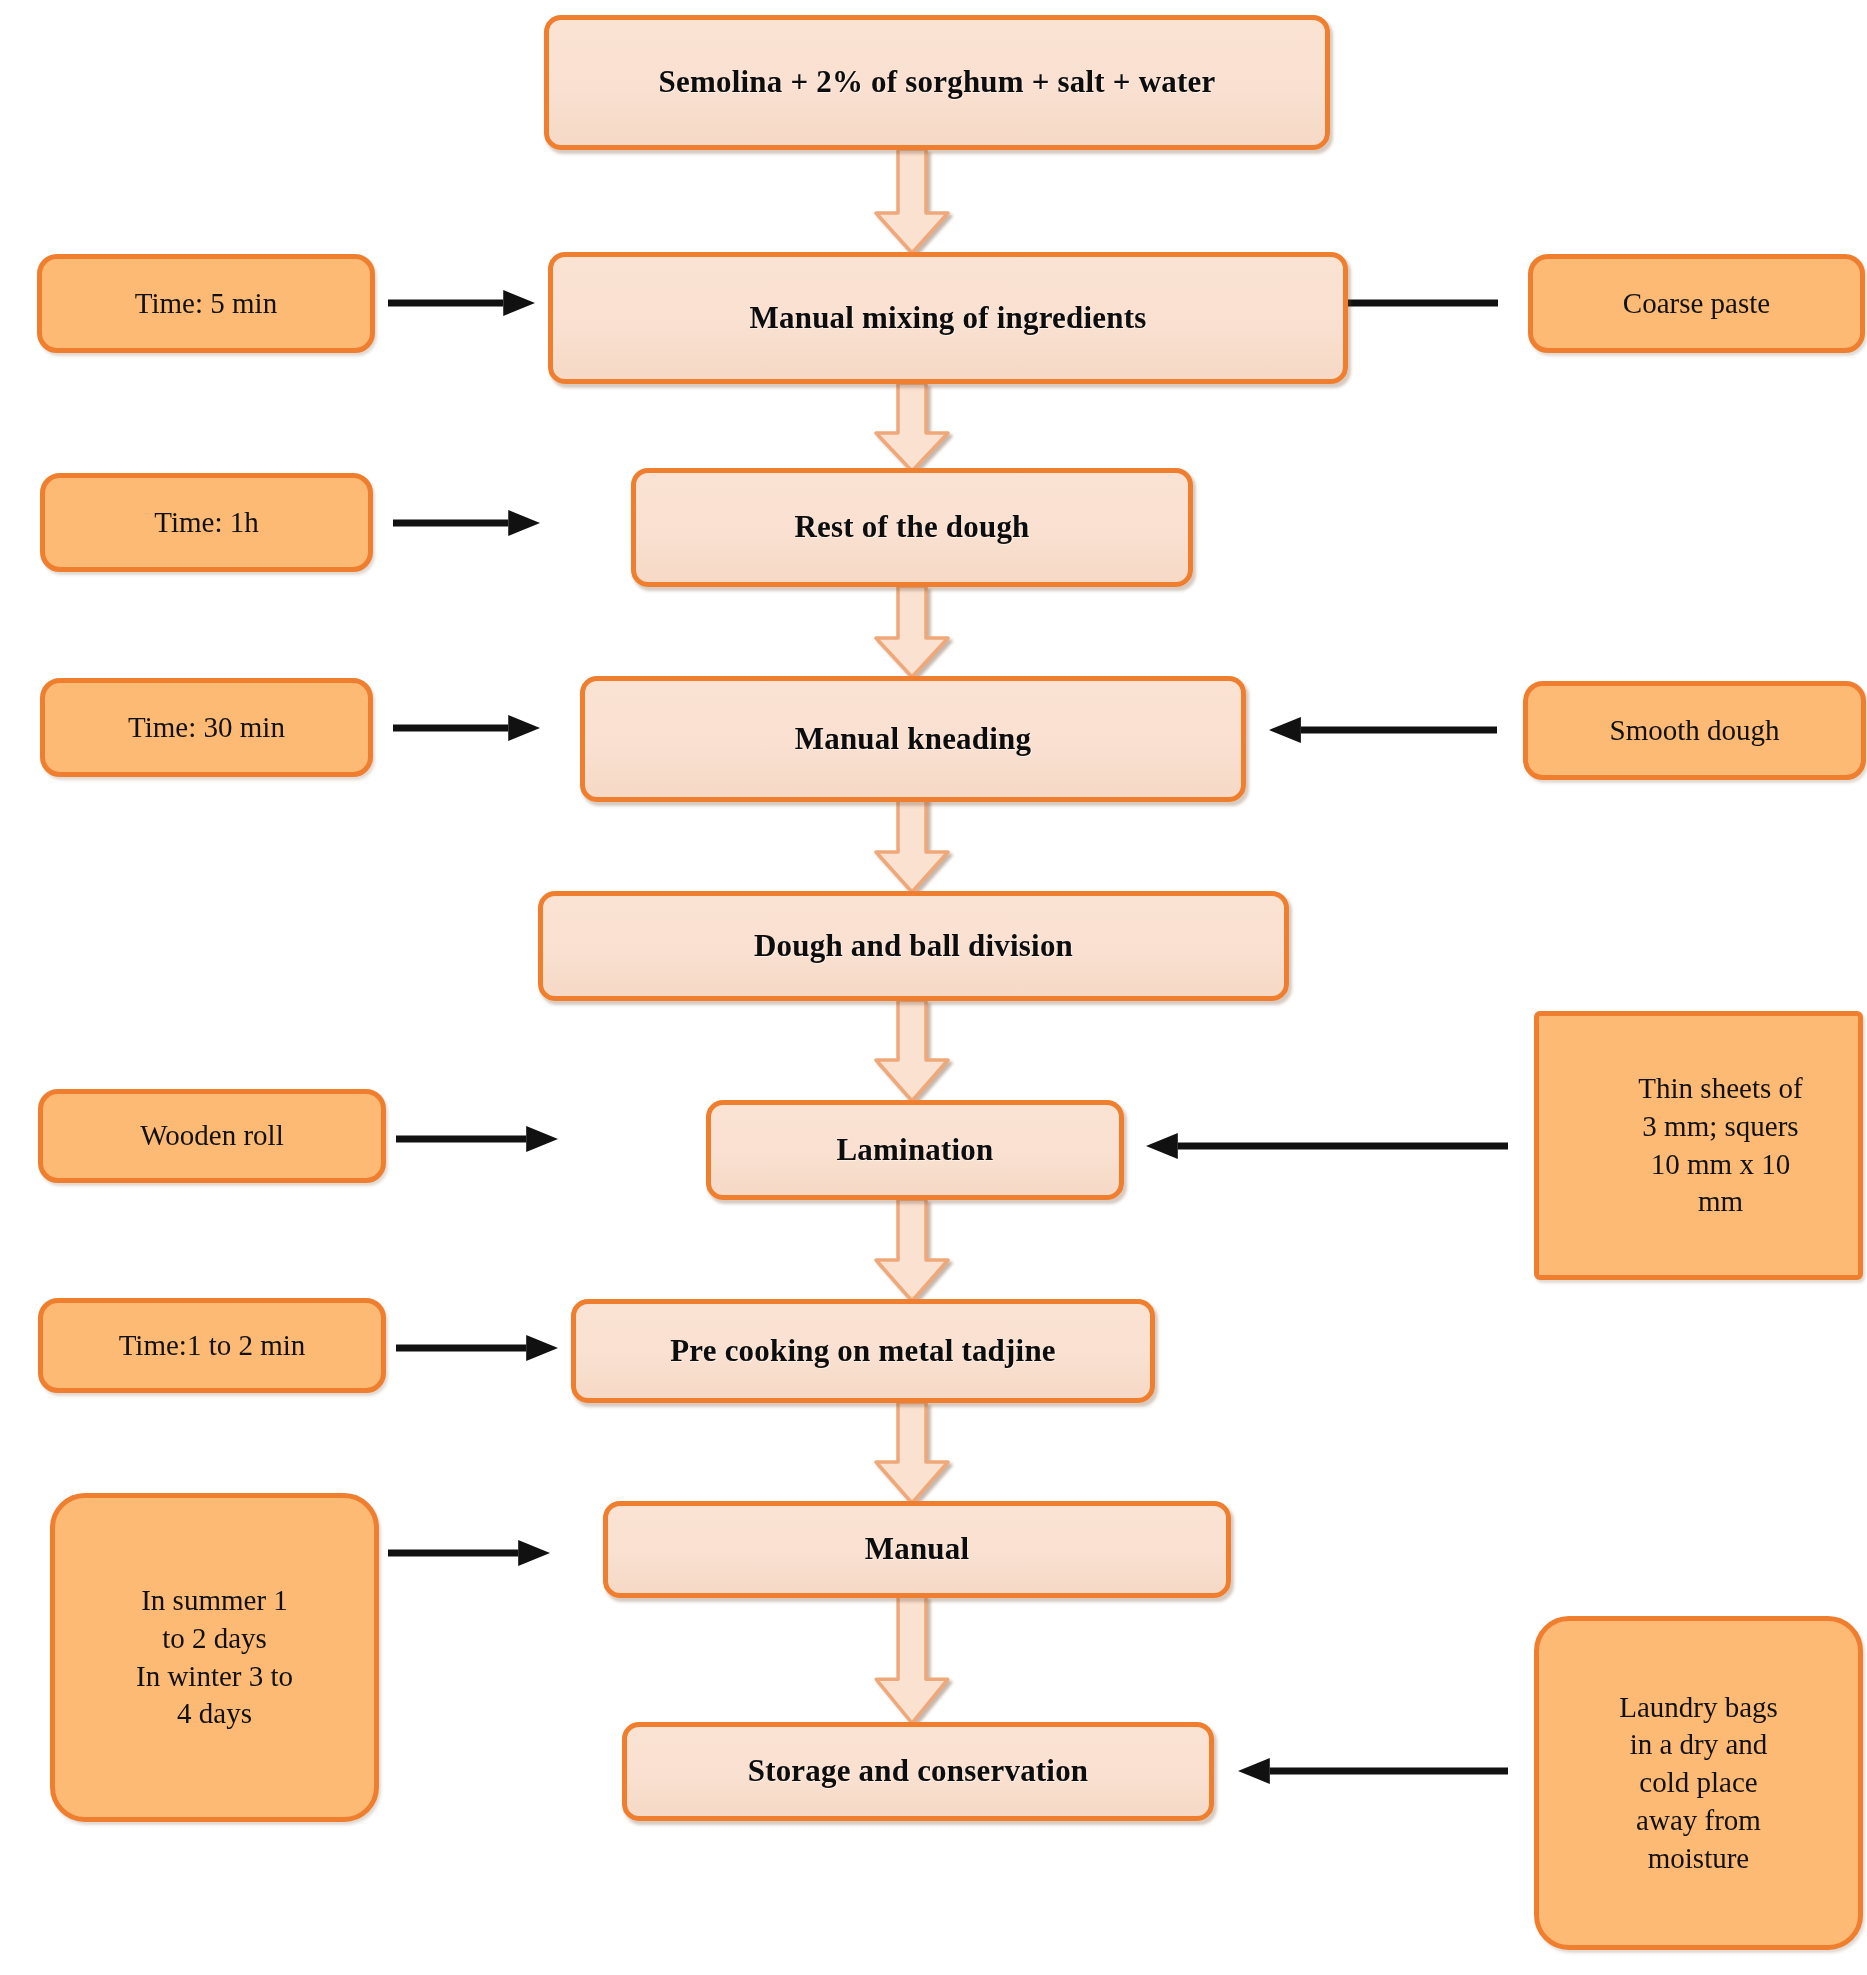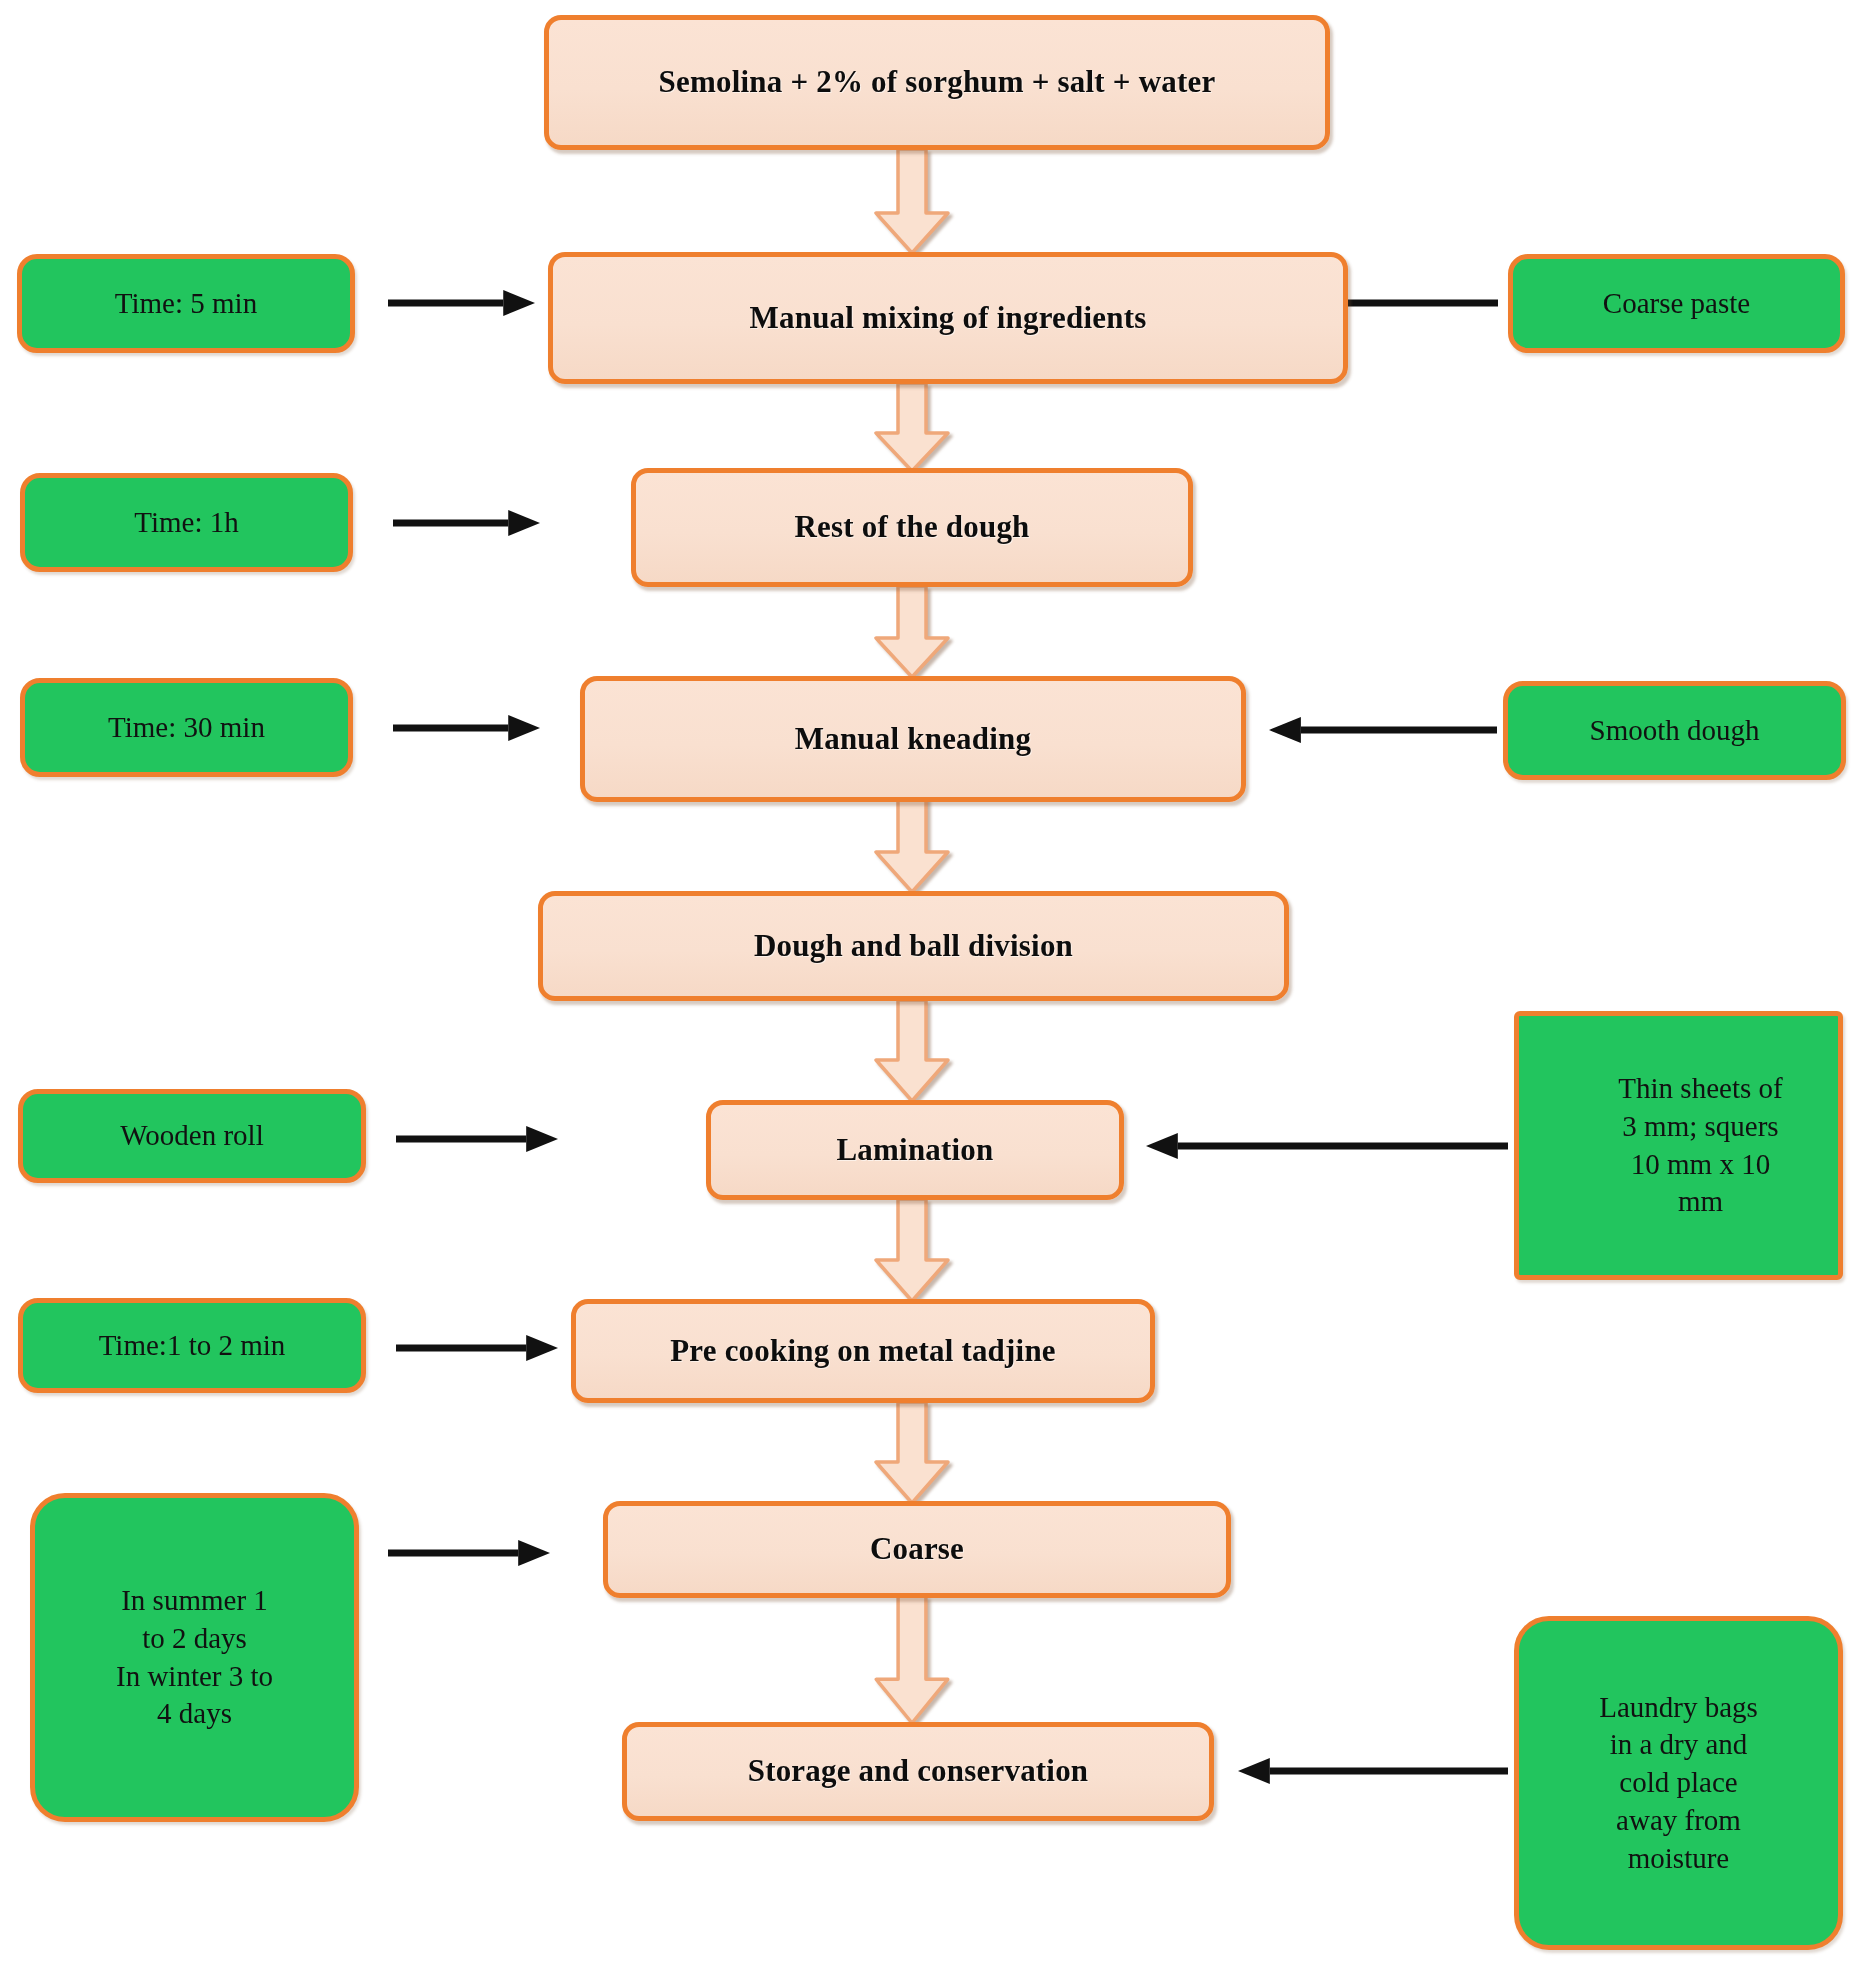--- a/index.html
+++ b/index.html
@@ -39,30 +39,31 @@
     font-size: 31px;
     line-height: 1.12;
     text-shadow: 1px 1px 0 rgba(255,255,255,0.55);
     padding: 0 14px;
   }
 
   
   .note {
     position: absolute;
     box-sizing: border-box;
-    background: #22c55e;
+    background: #fdba74;
     border: 5.5px solid #ef7f2e;
     border-radius: 20px;
     box-shadow: 2px 3px 3px rgba(120,80,50,0.22);
     display: flex;
     align-items: center;
     justify-content: center;
     text-align: center;
     color: #111111;
     z-index: 4;
+    margin-left: 20px;
   }
   .note .txt {
     font-size: 29px;
     line-height: 1.30;
     font-weight: normal;
     padding: 0 9px;
     white-space: pre-line;
   }
 
   
@@ -105,21 +106,21 @@
 
   <div class="proc" style="left:706px; top:1100px; width:418px; height:100px;">
     <span class="txt">Lamination</span>
   </div>
 
   <div class="proc" style="left:571px; top:1299px; width:584px; height:104px;">
     <span class="txt">Pre cooking on metal tadjine</span>
   </div>
 
   <div class="proc" style="left:603px; top:1501px; width:628px; height:97px;">
-    <span class="txt">Coarse</span>
+    <span class="txt">Manual</span>
   </div>
 
   <div class="proc" style="left:622px; top:1722px; width:592px; height:99px;">
     <span class="txt">Storage and conservation</span>
   </div>
 
   <div class="note" style="left:17px; top:254px; width:338px; height:99px;">
     <span class="txt">Time: 5 min</span>
   </div>
 

